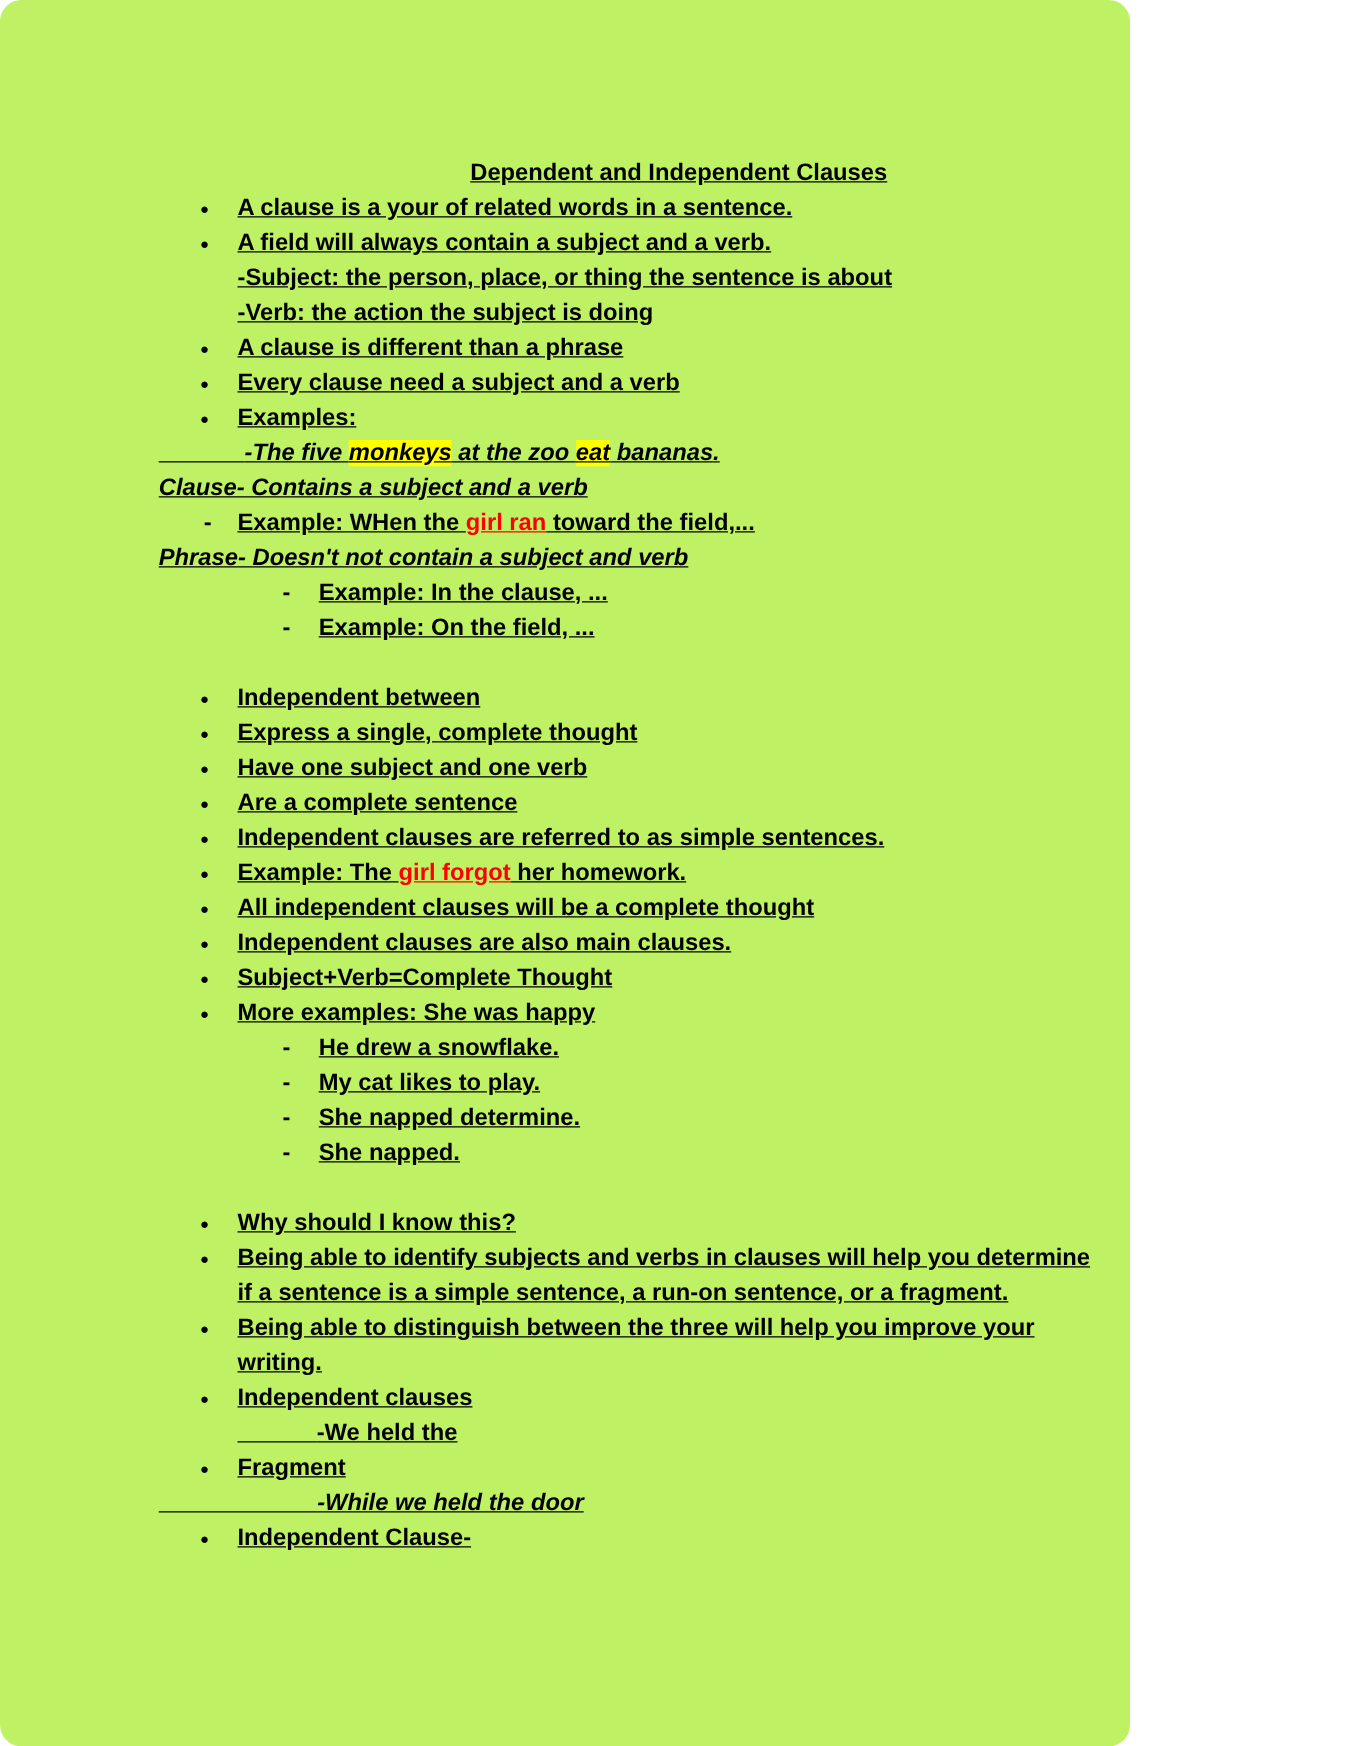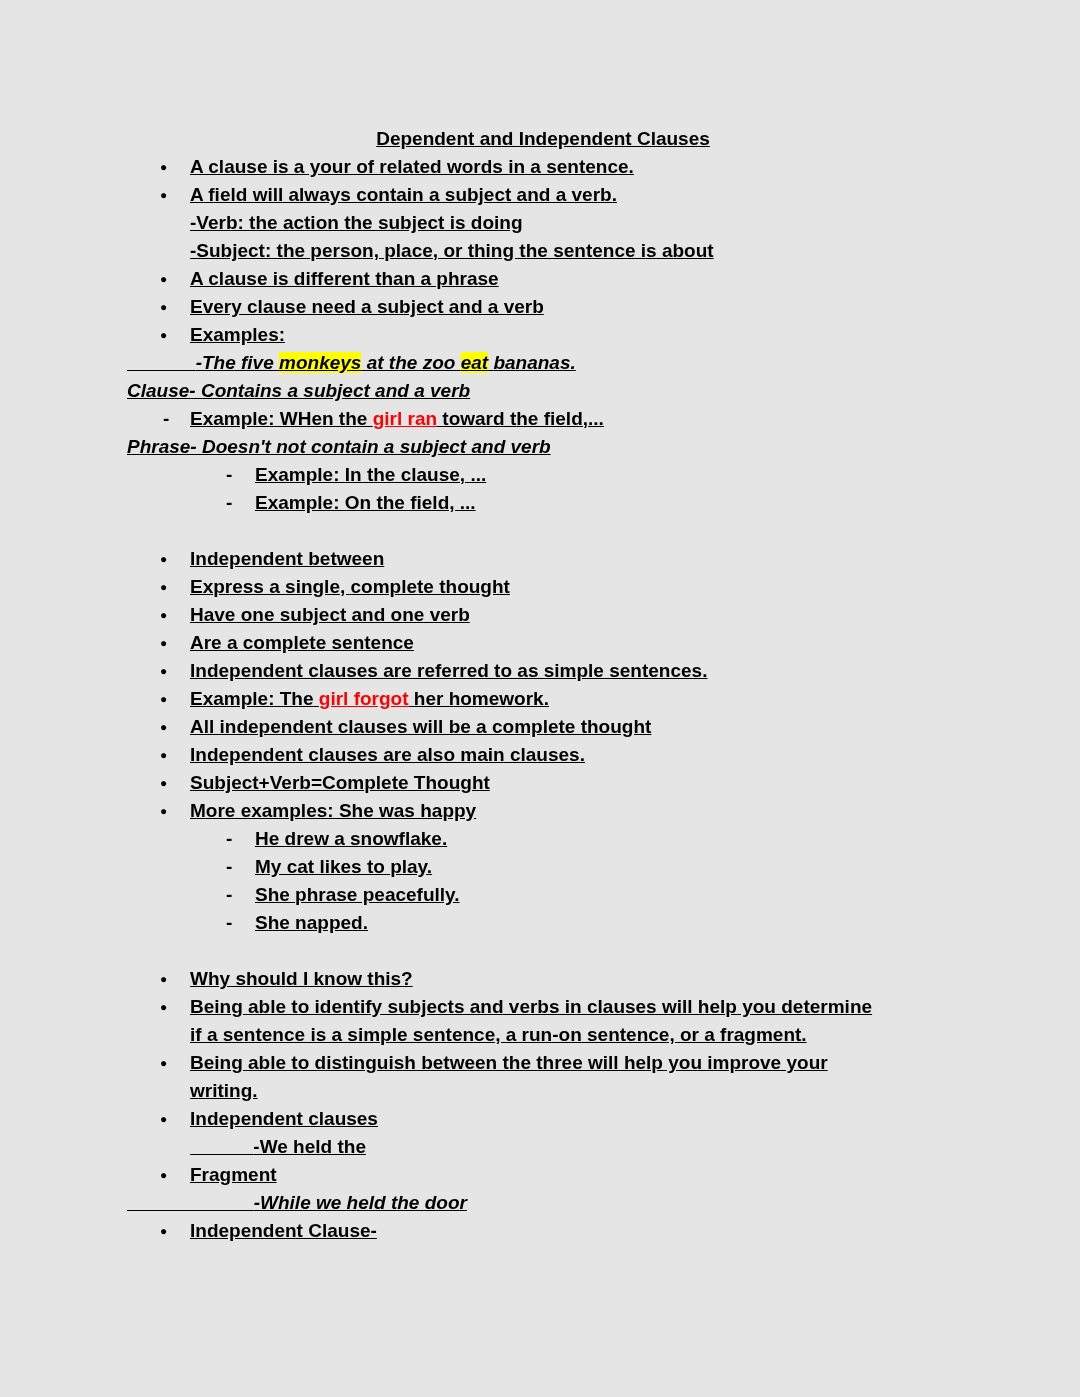--- a/index.html
+++ b/index.html
@@ -1,17 +1,17 @@
 <!DOCTYPE html>
 <html style="--red: #ff0000; --hl: #ffff00;"><head>
 <meta charset="utf-8">
 <style>
   html,body{margin:0;padding:0;}
   body{width:1080px;height:1397px;background:#ffffff;font-family:"Liberation Sans","DejaVu Sans",sans-serif;}
-  .page{position:relative;width:1080px;height:1397px;background:#e5e5e5;overflow:hidden;}
+  .page{position:relative;width:904px;height:1397px;background:#bef264;overflow:hidden;border-radius:17px;}
   .doc{position:absolute;left:127px;top:125px;width:832px;font-size:19px;line-height:28px;font-weight:bold;color:#000;}
   .line{position:relative;min-height:28px;white-space:nowrap;}
   .line.title{text-align:center;text-decoration:underline;}
   .line.bullet{padding-left:63px;}
   .line.cont{padding-left:63px;}
   .line.dash1{padding-left:63px;}
   .line.dash2{padding-left:128px;}
   .line.flush{padding-left:0;font-style:italic;}
   .marker{position:absolute;text-decoration:none;}
   .bullet > .marker{left:33px;top:0;font-size:12px;}
@@ -22,22 +22,22 @@
   .run.hl{background:var(--hl,#ffff00);}
 </style>
 </head>
 <body>
 
 <div class="page">
   <div class="doc">
     <div class="line title">Dependent and Independent Clauses</div>
   <div class="line bullet"><span class="marker">●</span><span class="run">A clause is a your of related words in a sentence.</span></div>
       <div class="line bullet"><span class="marker">●</span><span class="run">A field will always contain a subject and a verb.</span></div>
+      <div class="line cont"><span class="run">-Subject: the person, place, or thing the sentence is about</span></div>
       <div class="line cont"><span class="run">-Verb: the action the subject is doing</span></div>
-      <div class="line cont"><span class="run">-Subject: the person, place, or thing the sentence is about</span></div>
       <div class="line bullet"><span class="marker">●</span><span class="run">A clause is different than a phrase</span></div>
       <div class="line bullet"><span class="marker">●</span><span class="run">Every clause need a subject and a verb</span></div>
       <div class="line bullet"><span class="marker">●</span><span class="run">Examples:</span></div>
       <div class="line flush"><span class="run">&nbsp;&nbsp;&nbsp;&nbsp;&nbsp;&nbsp;&nbsp;&nbsp;&nbsp;&nbsp;&nbsp;&nbsp;&nbsp;</span><span class="run">-The five </span><span class="run hl">monkeys</span><span class="run"> at the zoo </span><span class="run hl">eat</span><span class="run"> bananas.</span></div>
       <div class="line flush"><span class="run">Clause- Contains a subject and a verb</span></div>
       <div class="line dash1"><span class="marker">-</span><span class="run">Example: WHen the </span><span class="run red">girl ran</span><span class="run"> toward the field,...</span></div>
       <div class="line flush"><span class="run">Phrase- Doesn't not contain a subject and verb</span></div>
       <div class="line dash2"><span class="marker">-</span><span class="run">Example: In the clause, ...</span></div>
       <div class="line dash2"><span class="marker">-</span><span class="run">Example: On the field, ...</span></div>
       <div class="line blank"></div>
@@ -46,21 +46,21 @@
       <div class="line bullet"><span class="marker">●</span><span class="run">Have one subject and one verb</span></div>
       <div class="line bullet"><span class="marker">●</span><span class="run">Are a complete sentence</span></div>
       <div class="line bullet"><span class="marker">●</span><span class="run">Independent clauses are referred to as simple sentences.</span></div>
       <div class="line bullet"><span class="marker">●</span><span class="run">Example: The </span><span class="run red">girl forgot</span><span class="run"> her homework.</span></div>
       <div class="line bullet"><span class="marker">●</span><span class="run">All independent clauses will be a complete thought</span></div>
       <div class="line bullet"><span class="marker">●</span><span class="run">Independent clauses are also main clauses.</span></div>
       <div class="line bullet"><span class="marker">●</span><span class="run">Subject+Verb=Complete Thought</span></div>
       <div class="line bullet"><span class="marker">●</span><span class="run">More examples: She was happy</span></div>
       <div class="line dash2"><span class="marker">-</span><span class="run">He drew a snowflake.</span></div>
       <div class="line dash2"><span class="marker">-</span><span class="run">My cat likes to play.</span></div>
-      <div class="line dash2"><span class="marker">-</span><span class="run">She phrase peacefully.</span></div>
+      <div class="line dash2"><span class="marker">-</span><span class="run">She napped determine.</span></div>
       <div class="line dash2"><span class="marker">-</span><span class="run">She napped.</span></div>
       <div class="line blank"></div>
       <div class="line bullet"><span class="marker">●</span><span class="run">Why should I know this?</span></div>
       <div class="line bullet"><span class="marker">●</span><span class="run">Being able to identify subjects and verbs in clauses will help you determine</span></div>
       <div class="line cont"><span class="run">if a sentence is a simple sentence, a run-on sentence, or a fragment.</span></div>
       <div class="line bullet"><span class="marker">●</span><span class="run">Being able to distinguish between the three will help you improve your</span></div>
       <div class="line cont"><span class="run">writing.</span></div>
       <div class="line bullet"><span class="marker">●</span><span class="run">Independent clauses</span></div>
       <div class="line cont"><span class="run">&nbsp;&nbsp;&nbsp;&nbsp;&nbsp;&nbsp;&nbsp;&nbsp;&nbsp;&nbsp;&nbsp;&nbsp;</span><span class="run">-We held the</span></div>
       <div class="line bullet"><span class="marker">●</span><span class="run">Fragment</span></div>

